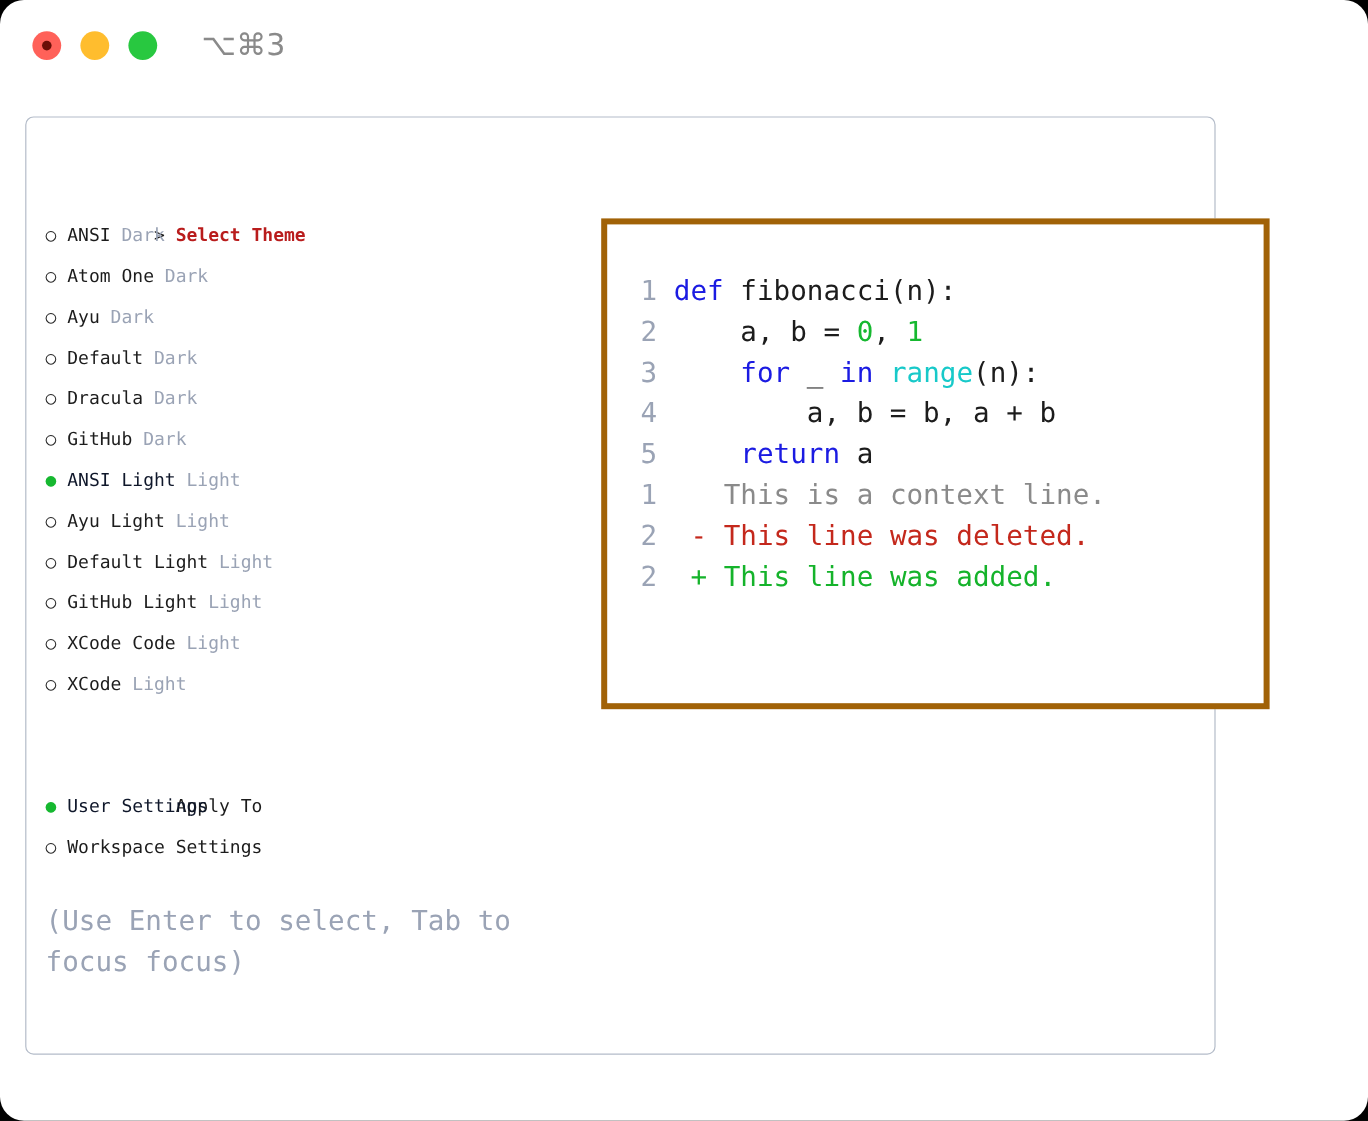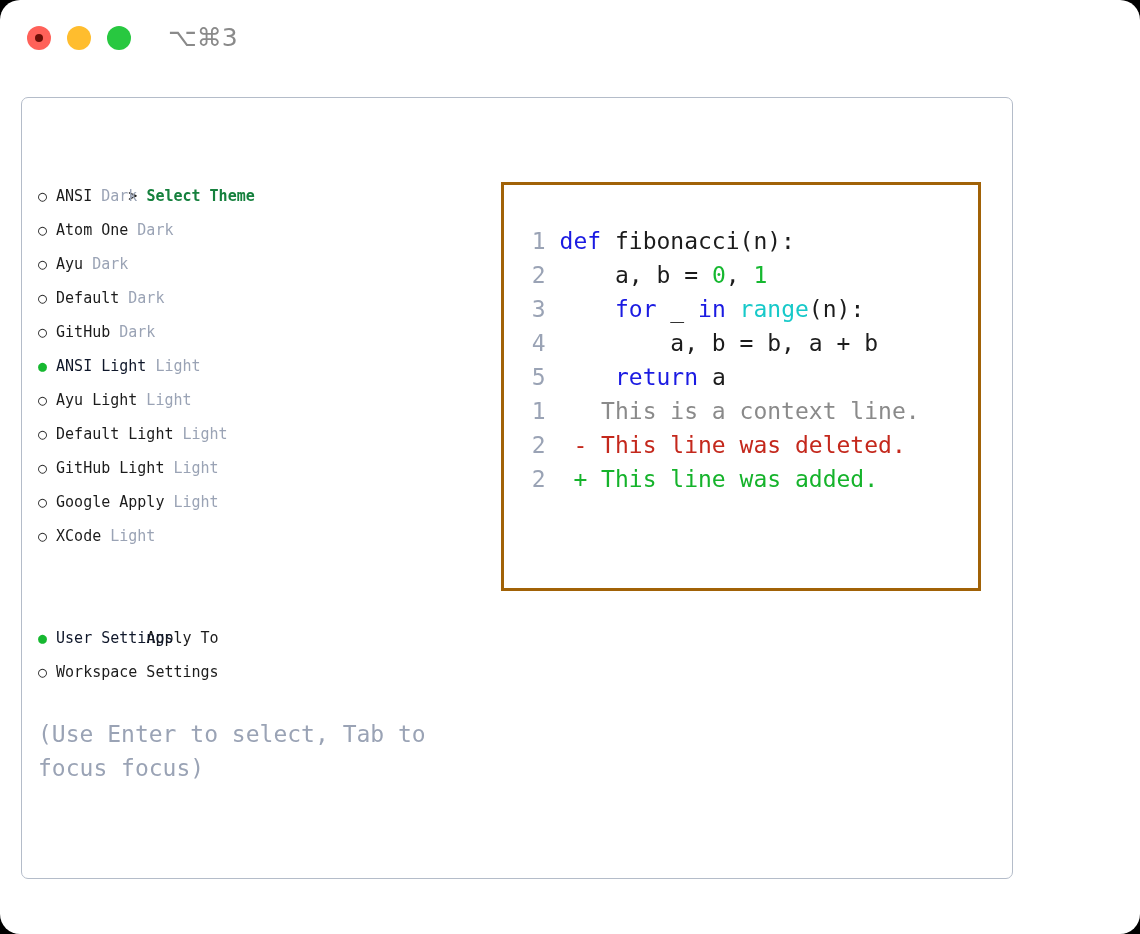--- a/index.html
+++ b/index.html
@@ -107,21 +107,21 @@
     white-space: pre;
     color: #1c1c1c;
     display: block;
   }
   .row .marker {
     display: inline-block;
     white-space: pre;
   }
   .heading {
     font-weight: bold;
-    color: #15803d;
+    color: #b91c1c;
   }
   .radio-empty { color: #2b2b2b; }
   .radio-sel   { color: #16b830; }
   .name        { color: #1c1c1c; }
   .name-sel    { color: #0f172a; }
   .kind        { color: #9aa3b5; }
 
   .spacer-sm { height: 34px; }
 
   .hint {
@@ -141,23 +141,23 @@
     width: 490px;
   }
   .preview-title {
     font-size: 23px;
     line-height: 34px;
     color: #000000;
     white-space: pre;
   }
   .preview-box {
     margin-top: 37px;
-    width: 480px;
+    width: 557px;
     height: 409px;
-    border: 3px solid #a16207;
+    border: 5px solid #a16207;
     box-sizing: border-box;
     background: #ffffff;
     position: relative;
   }
   .code {
     position: absolute;
     left: 14px;
     top: 39px;
     font-size: 23px;
     line-height: 34px;
@@ -208,26 +208,27 @@
 
         <div class="row">
           <span class="marker">&gt; </span><span class="heading">Select Theme</span>
         </div>
 
         <div id="theme-list">
             <div class="row"><span class="marker radio-empty">○ </span><span class="name">ANSI</span><span class="kind"> Dark</span></div>
             <div class="row"><span class="marker radio-empty">○ </span><span class="name">Atom One</span><span class="kind"> Dark</span></div>
             <div class="row"><span class="marker radio-empty">○ </span><span class="name">Ayu</span><span class="kind"> Dark</span></div>
             <div class="row"><span class="marker radio-empty">○ </span><span class="name">Default</span><span class="kind"> Dark</span></div>
+            <div class="row"><span class="marker radio-empty">○ </span><span class="name">Dracula</span><span class="kind"> Dark</span></div>
             <div class="row"><span class="marker radio-empty">○ </span><span class="name">GitHub</span><span class="kind"> Dark</span></div>
             <div class="row"><span class="marker radio-sel">● </span><span class="name-sel">ANSI Light</span><span class="kind"> Light</span></div>
             <div class="row"><span class="marker radio-empty">○ </span><span class="name">Ayu Light</span><span class="kind"> Light</span></div>
             <div class="row"><span class="marker radio-empty">○ </span><span class="name">Default Light</span><span class="kind"> Light</span></div>
             <div class="row"><span class="marker radio-empty">○ </span><span class="name">GitHub Light</span><span class="kind"> Light</span></div>
-            <div class="row"><span class="marker radio-empty">○ </span><span class="name">Google Apply</span><span class="kind"> Light</span></div>
+            <div class="row"><span class="marker radio-empty">○ </span><span class="name">XCode Code</span><span class="kind"> Light</span></div>
             <div class="row"><span class="marker radio-empty">○ </span><span class="name">XCode</span><span class="kind"> Light</span></div>
           </div>
 
         <div class="spacer-sm"></div>
 
         <div class="row">
           <span class="marker">  </span><span class="name">Apply To</span>
         </div>
 
         <div id="apply-list">

